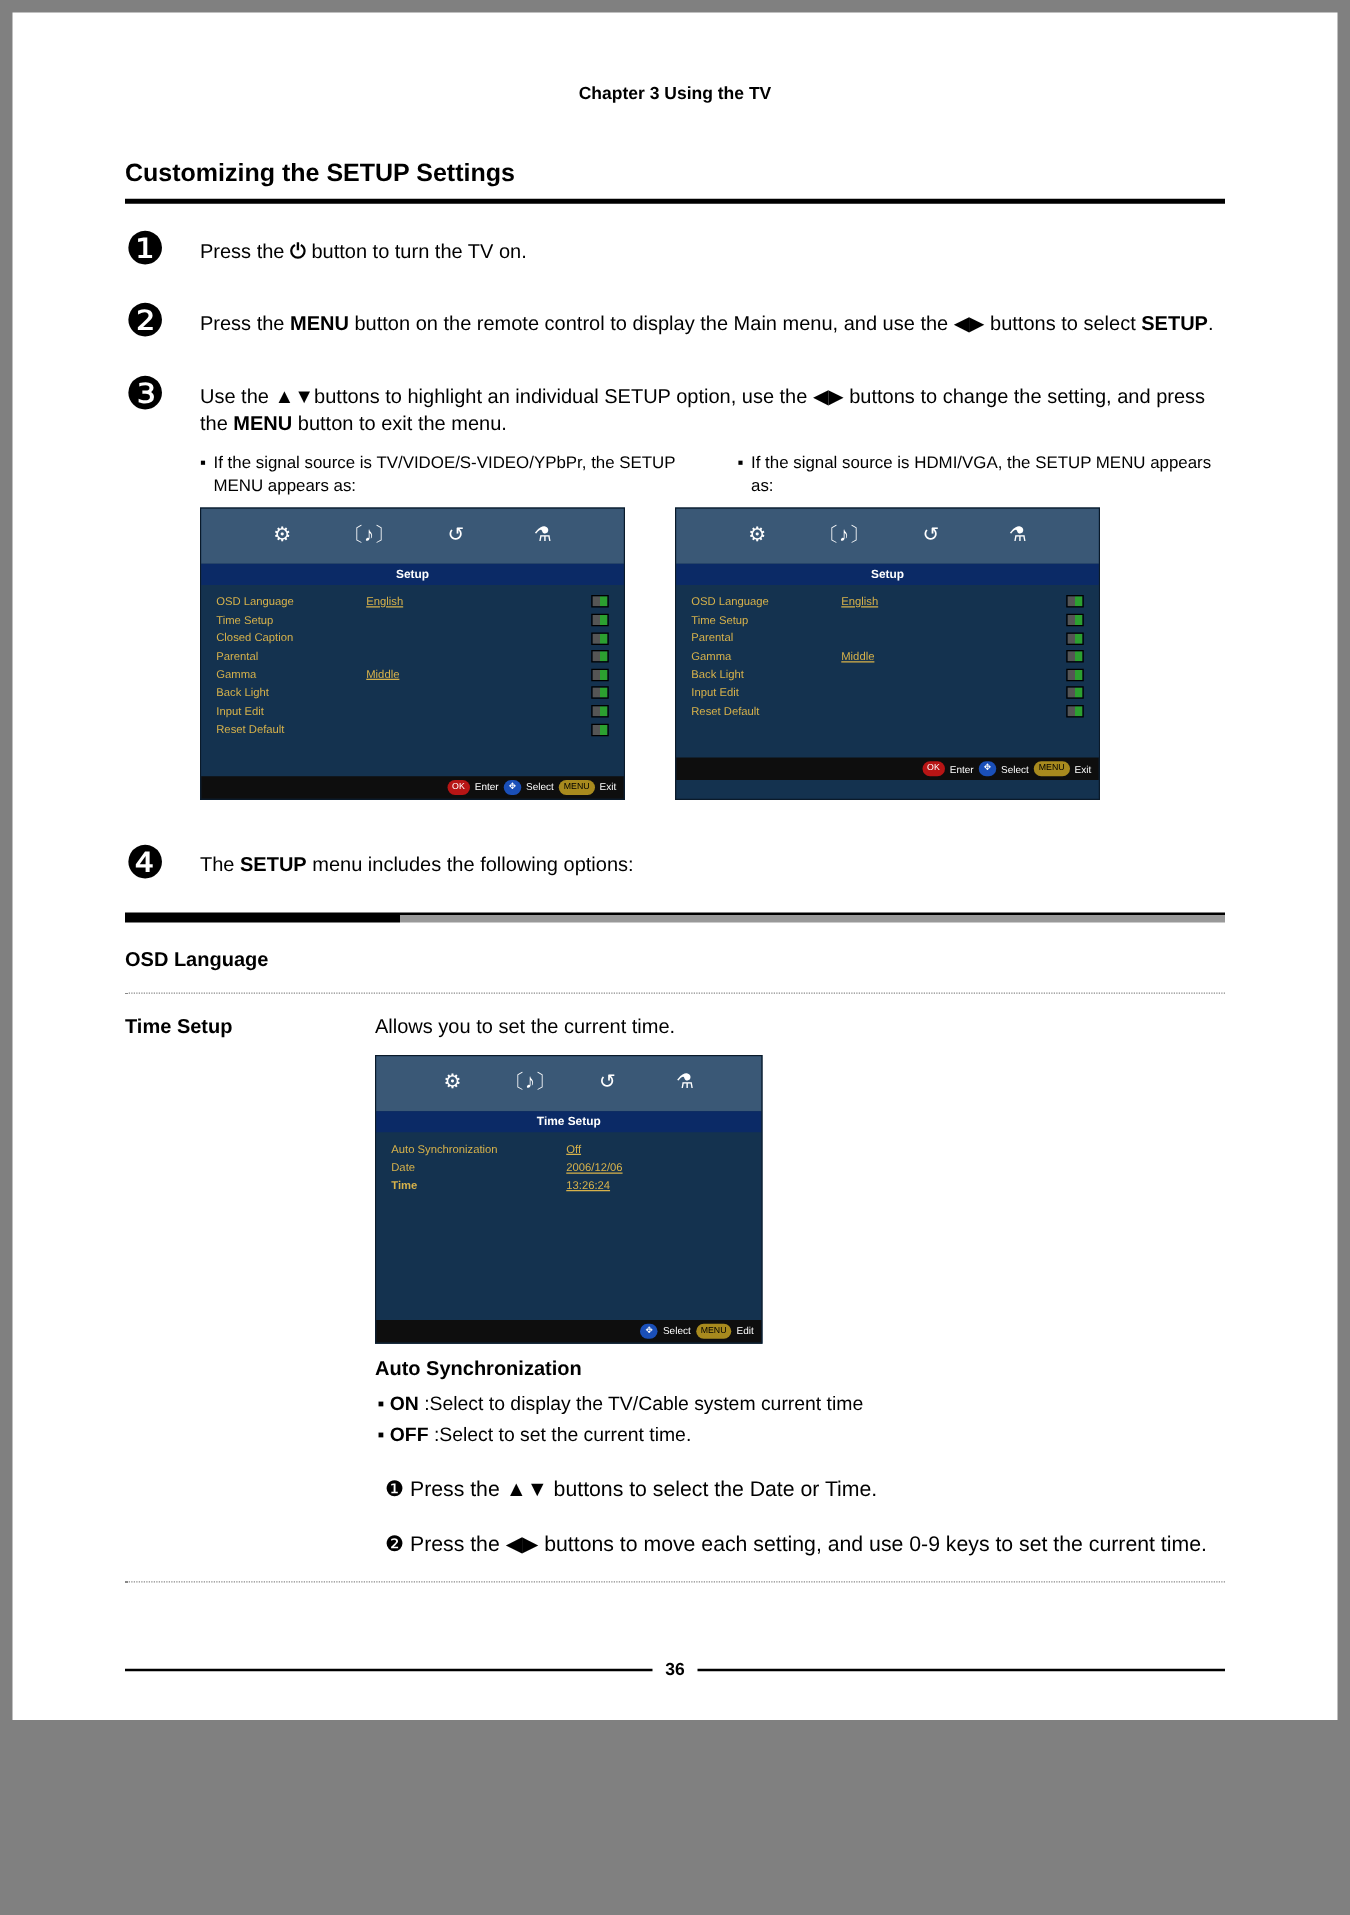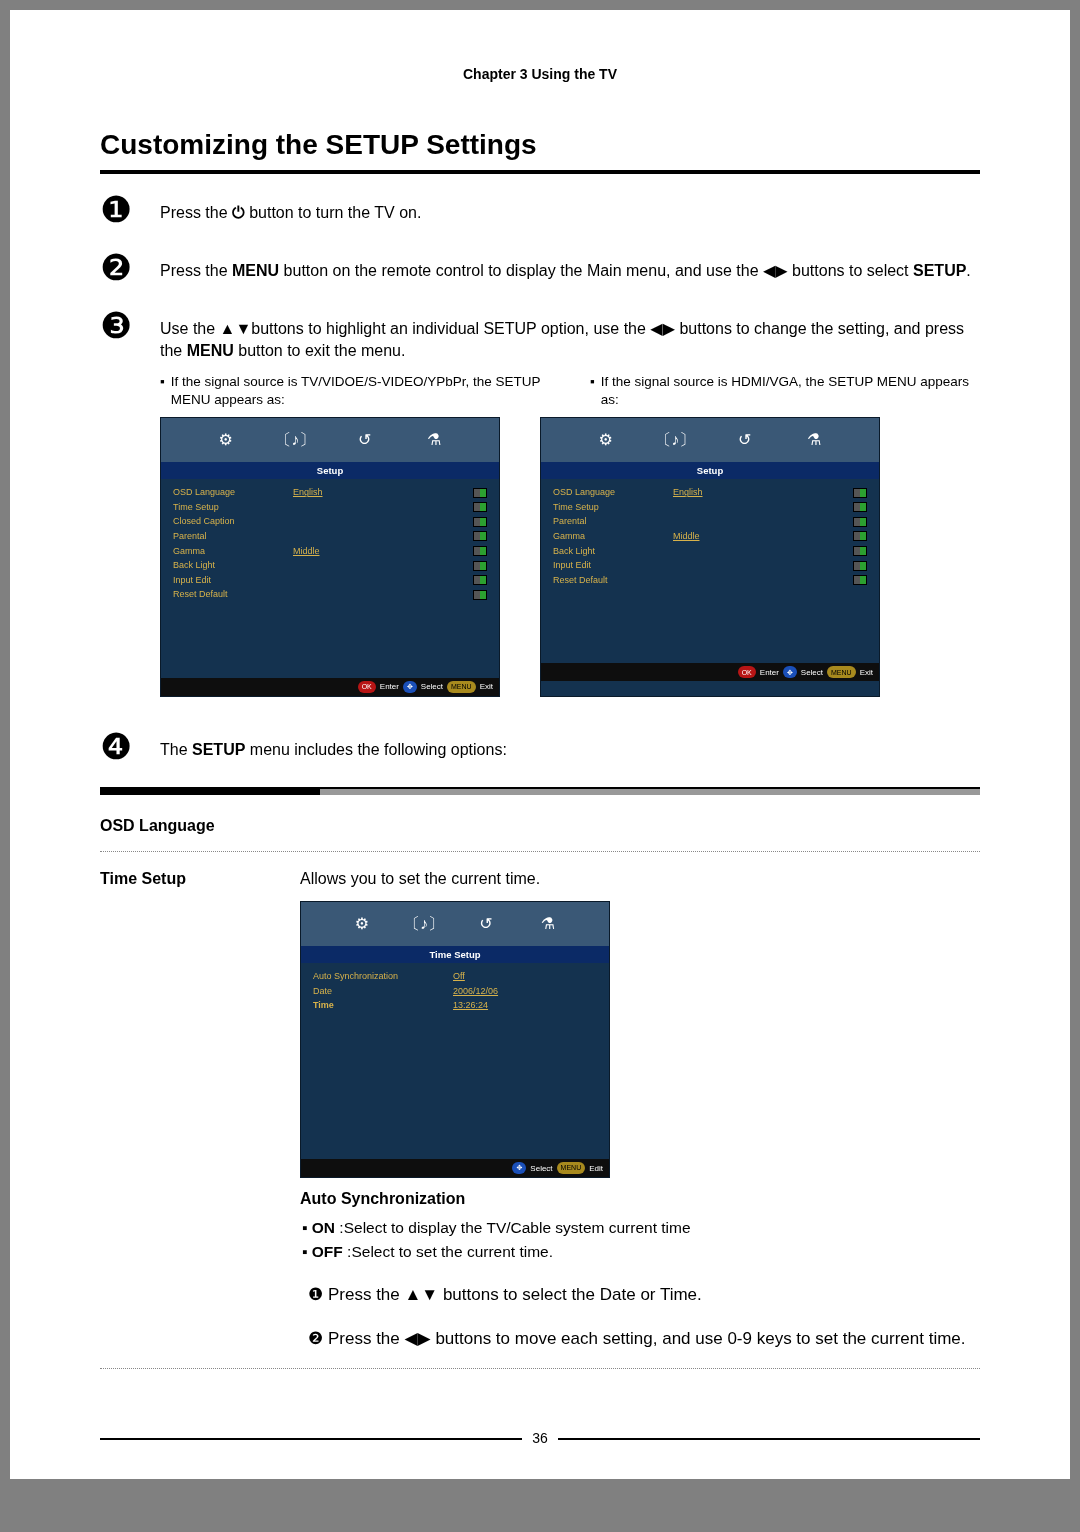--- a/index.html
+++ b/index.html
@@ -29,21 +29,21 @@
   .chapter-label {
     font-weight: bold;
     font-size: 14px;
     white-space: nowrap;
   }
   .chapter-line {
     flex: 1;
     border-top: 2px solid #000;
   }
   .section-title {
-    font-size: 28px;
+    font-size: 20px;
     font-weight: bold;
     margin-bottom: 6px;
   }
   .section-underline { border-top: 4px solid #000; margin-bottom: 18px; }
   .step { display: flex; margin-bottom: 22px; }
   .step-num {
     flex: 0 0 60px;
     font-size: 36px;
     line-height: 1;
     padding-top: 0;
@@ -94,21 +94,20 @@
   }
   .osd-footer {
     background:#0e0e0e;
     height:18px;
     display:flex;
     align-items:center;
     justify-content:flex-end;
     gap:4px;
     padding:0 6px;
     font-size:8px;
-    margin-top:46px;
   }
   .osd-footer .pill {
     display:inline-flex; align-items:center;
     height:12px; border-radius:6px; padding:0 4px;
     font-size:7px; color:#fff;
   }
   .pill.red{background:#b71515;}
   .pill.blue{background:#1a4fb8;}
   .pill.ylw{background:#a88a1e; color:#000;}
   .opt-table {
@@ -132,21 +131,21 @@
   .subhead{ font-weight:bold; margin:10px 0 6px 0;}
   .lst { margin:0 0 16px 0; padding-left:12px;}
   .lst li { list-style:none; text-indent:-10px; margin-bottom:3px; font-size:15.5px;}
   .lst li::before{ content:"▪ "; }
   .numsub{ font-size:17px; margin:20px 0 4px 12px; text-indent:-4px;}
   .page-footer{
     margin-top:60px;
     display:flex; align-items:center; gap:10px;
   }
   .page-footer .ln{ flex:1; border-top:2px solid #000;}
-  .page-footer .pg{ font-weight:normal; font-size:14px;}
+  .page-footer .pg{ font-weight:bold; font-size:14px;}
 </style>
 </head>
 <body>
 
 <div class="page">
 
   <div class="chapter-row">
     <span class="chapter-label">Chapter 3 Using the TV</span>
     <span class="chapter-line"></span>
   </div>

